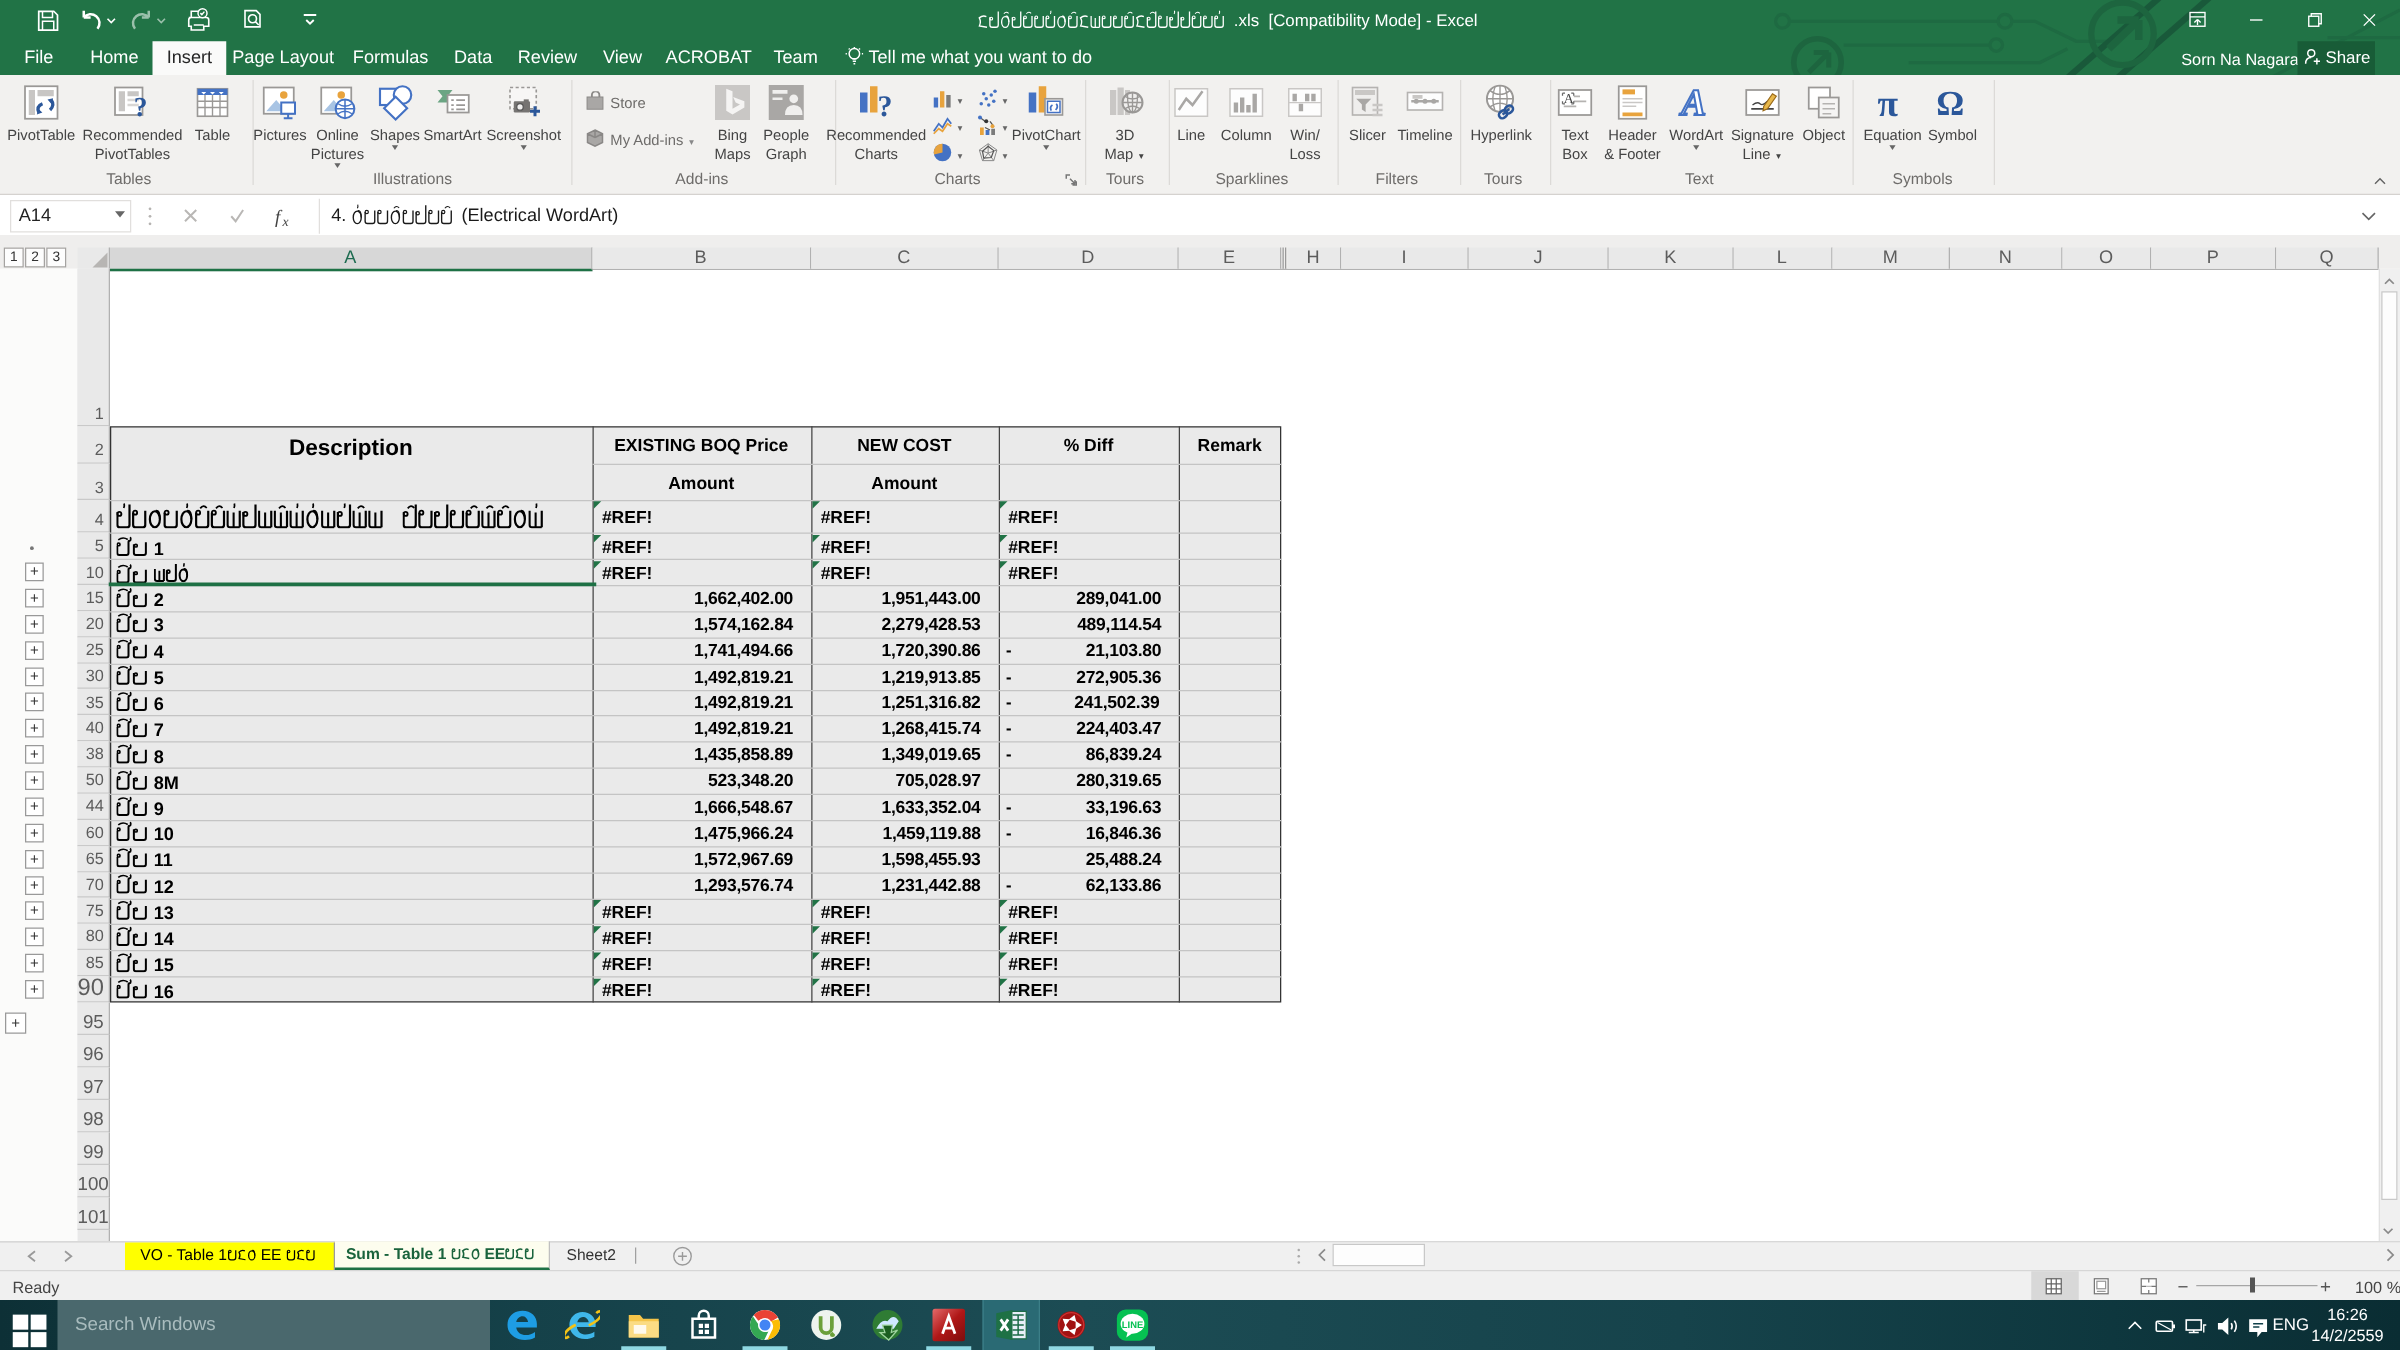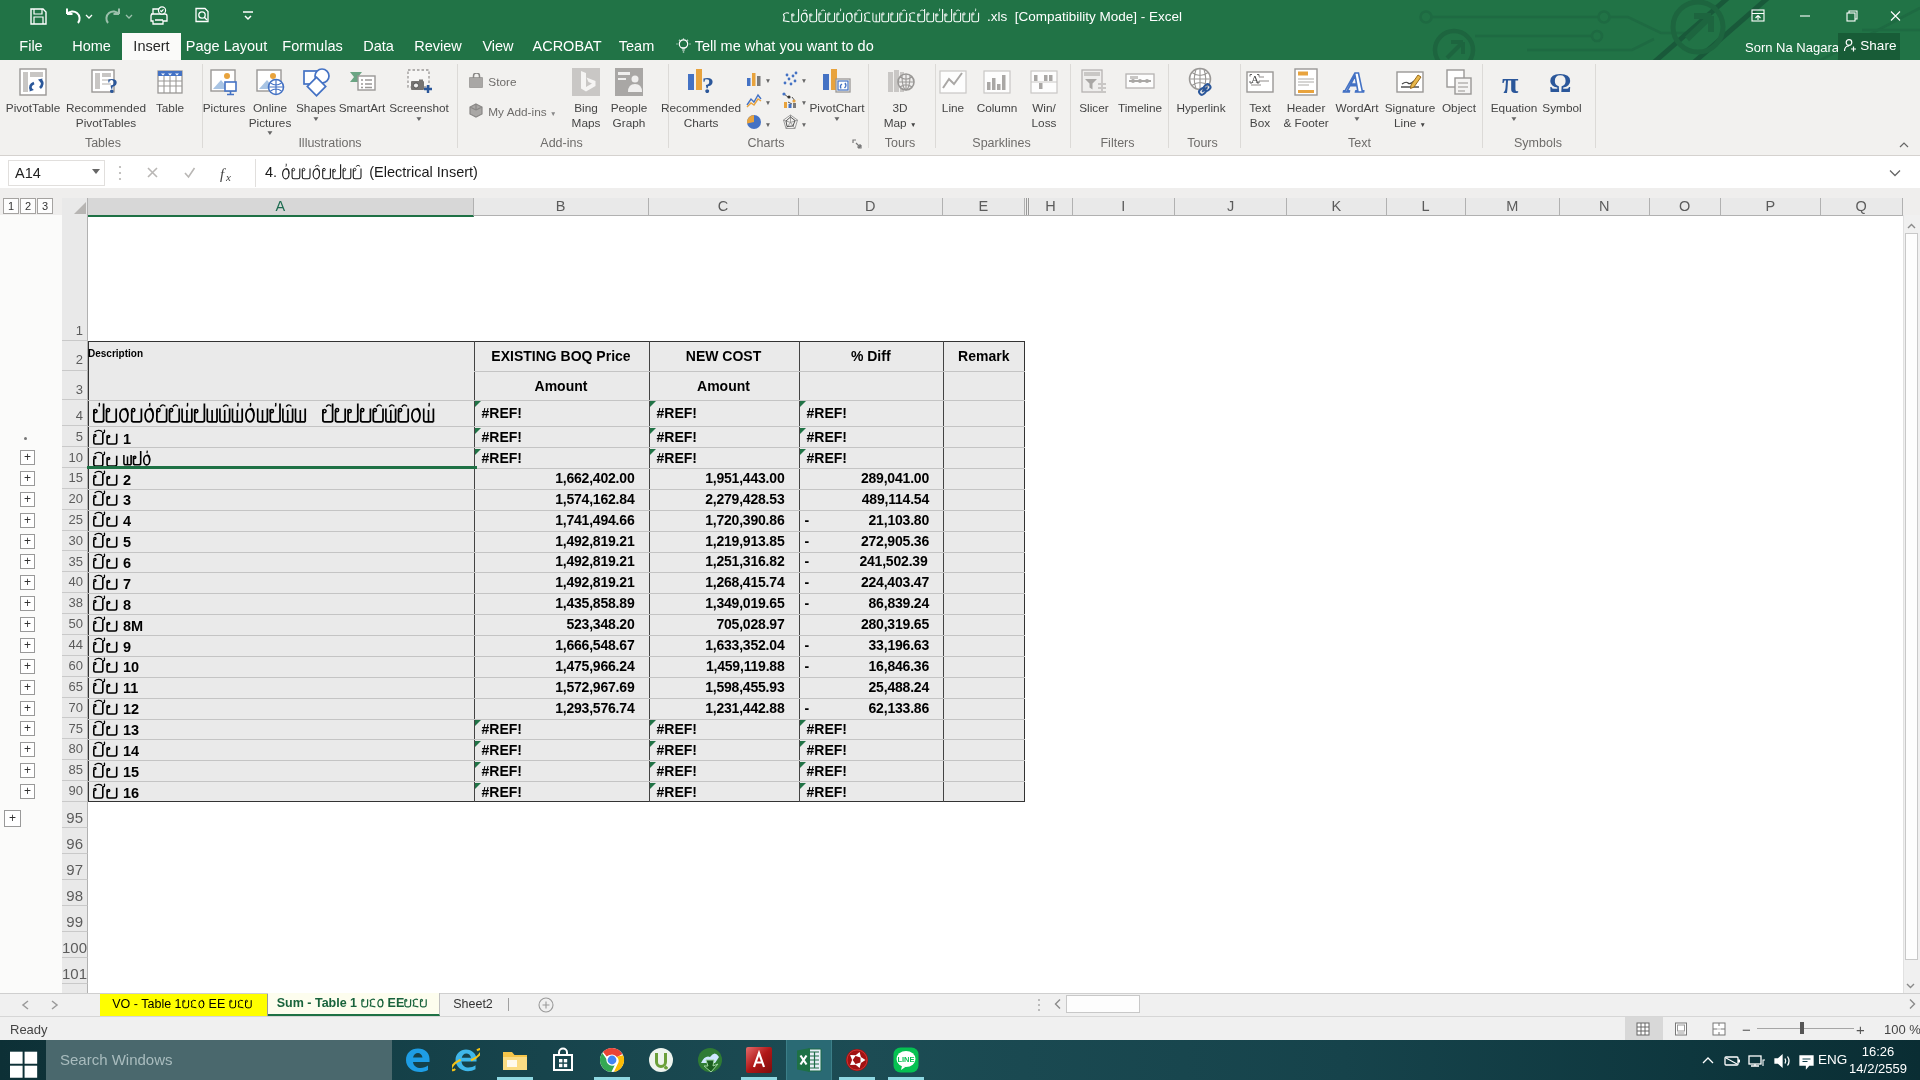--- a/index.html
+++ b/index.html
@@ -427,21 +427,21 @@
         <path d="M34.1,3.6 Q36.2,1.0 38.3,3.3" fill="none" stroke="#1a1a1a" stroke-width="0.88"></path>
         <circle cx="43.0" cy="6.6" r="1.3" fill="none" stroke="#1a1a1a" stroke-width="0.94"></circle>
         <path d="M41.7,6.6 L41.7,14.0 Q41.7,15.8 43.5,15.8 L47.6,15.8 Q49.4,15.8 49.4,14.0 L49.4,5.4" fill="none" stroke="#1a1a1a" stroke-width="1.10"></path>
         <path d="M51.9,6.4 L51.9,14.0 Q51.9,15.8 53.7,15.8 L57.8,15.8 Q59.6,15.8 59.6,14.0 L59.6,1.2" fill="none" stroke="#1a1a1a" stroke-width="1.10"></path>
         <circle cx="53.2" cy="7.6" r="1.3" fill="none" stroke="#1a1a1a" stroke-width="0.94"></circle>
         <circle cx="63.4" cy="6.6" r="1.3" fill="none" stroke="#1a1a1a" stroke-width="0.94"></circle>
         <path d="M62.1,6.6 L62.1,14.0 Q62.1,15.8 63.9,15.8 L68.0,15.8 Q69.8,15.8 69.8,14.0 L69.8,5.4" fill="none" stroke="#1a1a1a" stroke-width="1.10"></path>
         <circle cx="73.6" cy="6.6" r="1.3" fill="none" stroke="#1a1a1a" stroke-width="0.94"></circle>
         <path d="M72.3,6.6 L72.3,14.0 Q72.3,15.8 74.1,15.8 L78.2,15.8 Q80.0,15.8 80.0,14.0 L80.0,5.4" fill="none" stroke="#1a1a1a" stroke-width="1.10"></path>
         <path d="M74.9,3.6 Q77.0,1.0 79.1,3.3" fill="none" stroke="#1a1a1a" stroke-width="0.88"></path>
-      </svg><span style="vertical-align:3px"> (Electrical Insert)</span></div>
+      </svg><span style="vertical-align:3px"> (Electrical WordArt)</span></div>
 <svg class="a" style="left:1888px;top:168px" width="14" height="10" viewBox="0 0 14 10">
       <path d="M2,2.5 L7,7.5 L12,2.5" fill="none" stroke="#666" stroke-width="1.3"></path>
     </svg>
 <div class="a" style="left:255px;top:159px;width:1px;height:28px;background:#e1dfdd"></div>
 <div class="a" style="left:0;top:188px;width:1920px;height:26.5px;background:#efeeed"></div>
 <div class="a" style="left:88px;top:214.5px;width:1815px;height:1px;background:#b1b1b1"></div>
 <div class="a" style="left:3px;top:198px;width:16px;height:16px;background:#fdfdfd;border:1px solid #a5a3a1;font-size:11px;text-align:center;line-height:15px;color:#333">1</div>
 <div class="a" style="left:20px;top:198px;width:16px;height:16px;background:#fdfdfd;border:1px solid #a5a3a1;font-size:11px;text-align:center;line-height:15px;color:#333">2</div>
 <div class="a" style="left:37px;top:198px;width:16px;height:16px;background:#fdfdfd;border:1px solid #a5a3a1;font-size:11px;text-align:center;line-height:15px;color:#333">3</div>
 <div class="a chead" style="left:62px;width:26px;height:16.5px">
@@ -480,21 +480,21 @@
 <div class="a rhead" style="top:572.4px;height:20.9px;font-size:13px;line-height:20.8px">40</div>
 <div class="a rhead" style="top:593.2px;height:20.9px;font-size:13px;line-height:20.8px">38</div>
 <div class="a rhead" style="top:614.1px;height:20.9px;font-size:13px;line-height:20.8px">50</div>
 <div class="a rhead" style="top:635.0px;height:20.9px;font-size:13px;line-height:20.8px">44</div>
 <div class="a rhead" style="top:655.9px;height:20.9px;font-size:13px;line-height:20.8px">60</div>
 <div class="a rhead" style="top:676.8px;height:20.9px;font-size:13px;line-height:20.8px">65</div>
 <div class="a rhead" style="top:697.6px;height:20.9px;font-size:13px;line-height:20.8px">70</div>
 <div class="a rhead" style="top:718.5px;height:20.9px;font-size:13px;line-height:20.8px">75</div>
 <div class="a rhead" style="top:739.4px;height:20.9px;font-size:13px;line-height:20.8px">80</div>
 <div class="a rhead" style="top:760.2px;height:20.9px;font-size:13px;line-height:20.8px">85</div>
-<div class="a rhead" style="top:781.1px;height:20.9px;font-size:13px;line-height:20.8px">90</div>
+<div class="a rhead" style="top:781.1px;height:20.9px;font-size:19px;line-height:20.8px">90</div>
 <div class="a rhead" style="top:802.0px;height:26.0px;font-size:15px;line-height:31.0px">95</div>
 <div class="a rhead" style="top:828.0px;height:26.0px;font-size:15px;line-height:31.0px">96</div>
 <div class="a rhead" style="top:854.0px;height:26.0px;font-size:15px;line-height:31.0px">97</div>
 <div class="a rhead" style="top:880.0px;height:26.0px;font-size:15px;line-height:31.0px">98</div>
 <div class="a rhead" style="top:906.0px;height:26.0px;font-size:15px;line-height:31.0px">99</div>
 <div class="a rhead" style="top:932.0px;height:26.0px;font-size:15px;line-height:31.0px">100</div>
 <div class="a rhead" style="top:958.0px;height:26.0px;font-size:15px;line-height:31.0px">101</div>
 <div class="a pbox" style="left:20px;top:450.0px">+</div>
 <div class="a pbox" style="left:20px;top:470.9px">+</div>
 <div class="a pbox" style="left:20px;top:491.8px">+</div>
@@ -532,21 +532,21 @@
 <div class="a" style="left:88px;top:593.2px;width:936.5px;height:1px;background:#c4c4c4"></div>
 <div class="a" style="left:88px;top:614.1px;width:936.5px;height:1px;background:#c4c4c4"></div>
 <div class="a" style="left:88px;top:635.0px;width:936.5px;height:1px;background:#c4c4c4"></div>
 <div class="a" style="left:88px;top:655.9px;width:936.5px;height:1px;background:#c4c4c4"></div>
 <div class="a" style="left:88px;top:676.8px;width:936.5px;height:1px;background:#c4c4c4"></div>
 <div class="a" style="left:88px;top:697.6px;width:936.5px;height:1px;background:#c4c4c4"></div>
 <div class="a" style="left:88px;top:718.5px;width:936.5px;height:1px;background:#c4c4c4"></div>
 <div class="a" style="left:88px;top:739.4px;width:936.5px;height:1px;background:#c4c4c4"></div>
 <div class="a" style="left:88px;top:760.2px;width:936.5px;height:1px;background:#c4c4c4"></div>
 <div class="a" style="left:88px;top:781.1px;width:936.5px;height:1px;background:#c4c4c4"></div>
-<div class="a cell" style="left:88.0px;top:348.0px;width:385.5px;text-align:left;font-size:10px">Description</div>
+<div class="a cell" style="left:88.0px;top:348.0px;width:385.5px;text-align:center;font-size:18px">Description</div>
 <div class="a cell" style="left:473.5px;top:348.0px;width:175.0px;text-align:center;font-size:14px">EXISTING BOQ Price</div>
 <div class="a cell" style="left:648.5px;top:348.0px;width:150.0px;text-align:center;font-size:14px">NEW COST</div>
 <div class="a cell" style="left:798.5px;top:348.0px;width:144.5px;text-align:center;font-size:14px">% Diff</div>
 <div class="a cell" style="left:943.0px;top:348.0px;width:81.5px;text-align:center;font-size:14px">Remark</div>
 <div class="a cell" style="left:473.5px;top:378.0px;width:175.0px;text-align:center;font-size:14px">Amount</div>
 <div class="a cell" style="left:648.5px;top:378.0px;width:150.0px;text-align:center;font-size:14px">Amount</div>
 <div class="a" style="left:93.0px;top:402.0px;white-space:nowrap"><svg width="222" height="21" viewBox="0 0 222 21" style="vertical-align:baseline">
         <path d="M0.9,7.5 L0.9,18.0 Q0.9,19.8 2.7,19.8 L8.8,19.8 Q10.6,19.8 10.6,18.0 L10.6,1.5" fill="none" stroke="#000" stroke-width="1.75"></path>
         <circle cx="2.5" cy="9.1" r="1.6" fill="none" stroke="#000" stroke-width="1.49"></circle>
         <path d="M6.3,0.8 q0.4,1.9 -0.3,3.6" fill="none" stroke="#000" stroke-width="1.40"></path>

